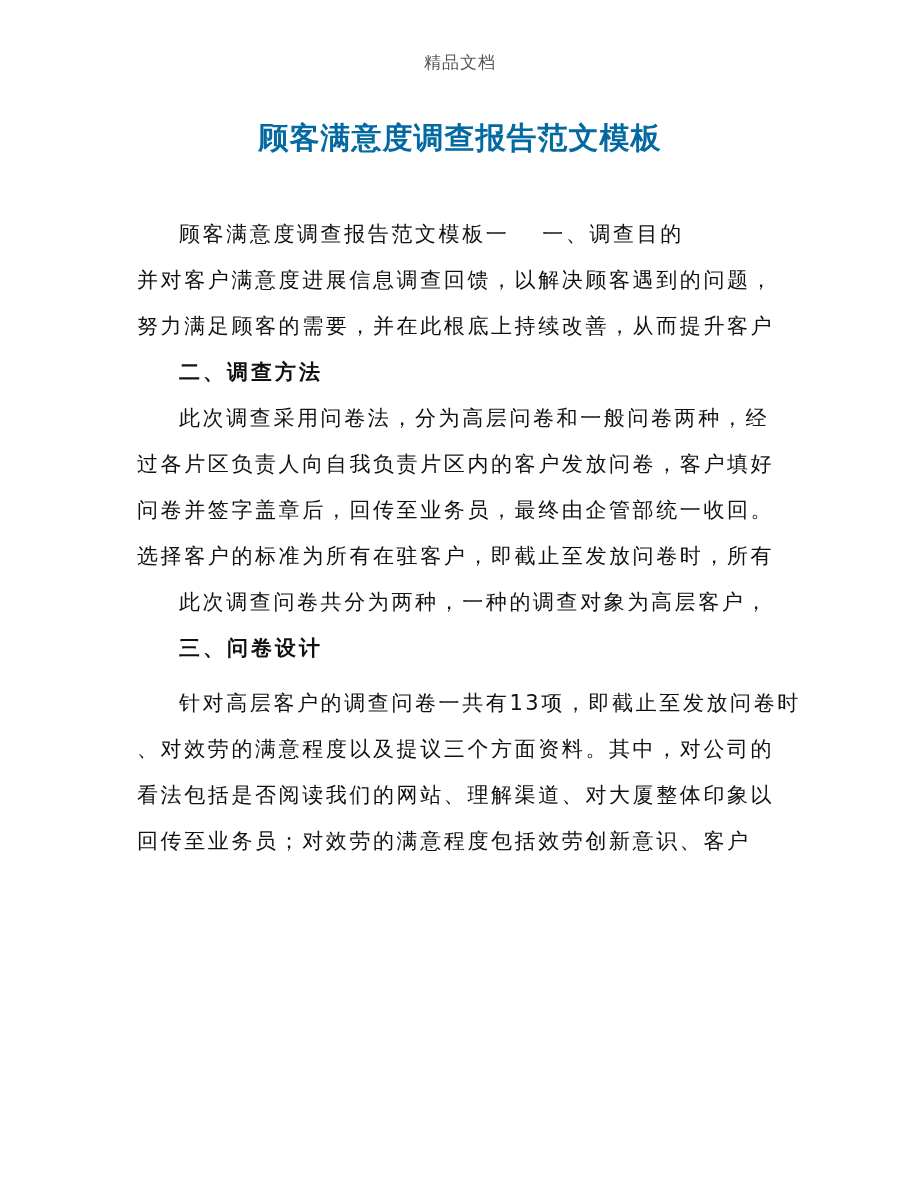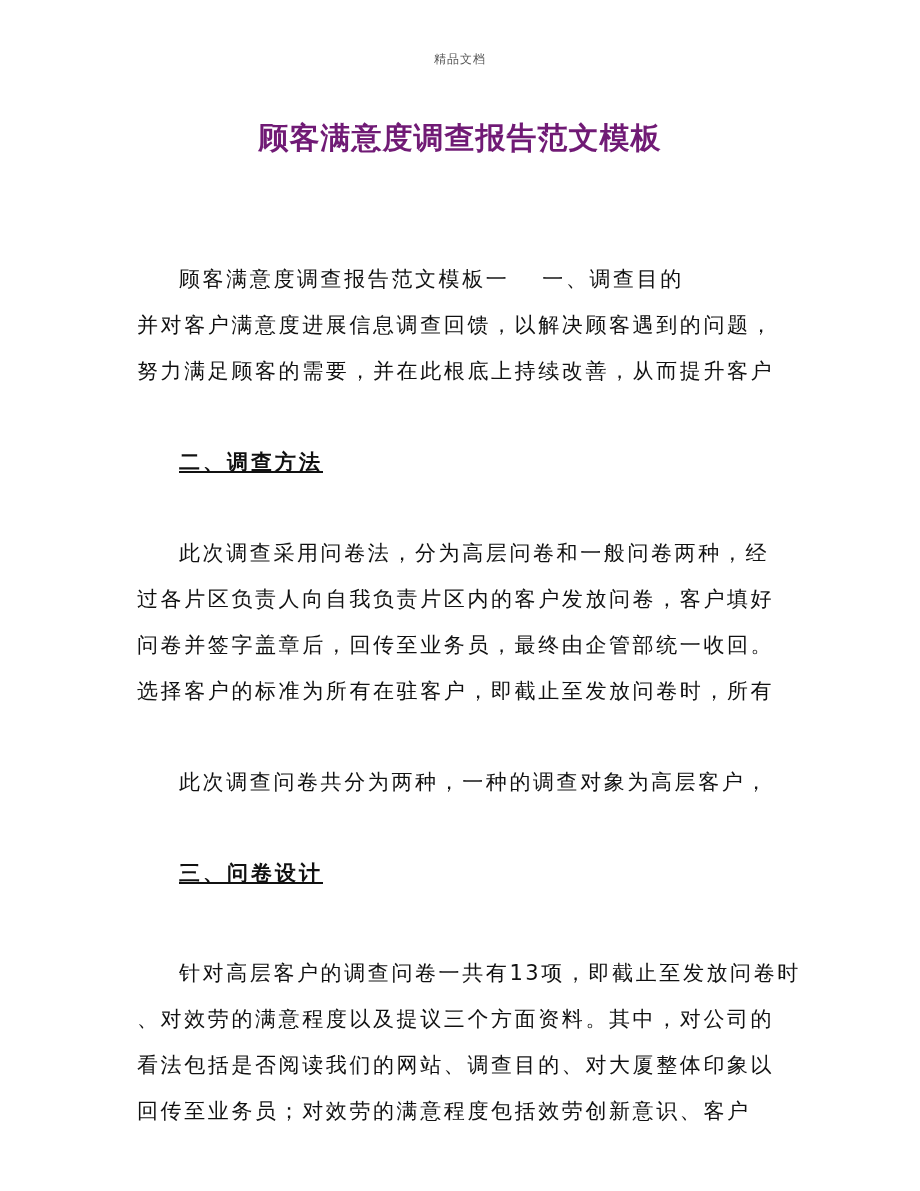--- a/index.html
+++ b/index.html
@@ -1,26 +1,26 @@
 <!DOCTYPE html>
 <html><head>
 <meta charset="utf-8">
 <style>
   html, body { margin: 0; padding: 0; background: #ffffff; }
   body { width: 920px; height: 1191px; position: relative; overflow: hidden;
          font-family: "DejaVu Sans", "Liberation Sans", sans-serif; color: #111; }
   .header { position: absolute; top: 51px; left: 0; width: 920px; text-align: center;
-            font-size: 12px; color: #555; letter-spacing: 1px; }
+            font-size: 17px; color: #555; letter-spacing: 1px; }
   .title { position: absolute; top: 118px; left: 0; width: 920px; text-align: center;
-           font-size: 30px; font-weight: bold; color: #701a75; letter-spacing: 1px; }
+           font-size: 30px; font-weight: bold; color: #0369a1; letter-spacing: 1px; }
   .body { position: absolute; top: 214px; left: 137px; width: 648px; }
   .line { height: 46px; line-height: 40px; font-size: 21px; white-space: nowrap;
           letter-spacing: 2.6px; }
-  .indent { padding-left: 42px; margin-top: 45px; }
-  .heading { font-weight: bold; letter-spacing: 3px; text-decoration: underline; }
+  .indent { padding-left: 42px; }
+  .heading { font-weight: bold; letter-spacing: 3px; }
   .gap { height: 9px; }
 </style>
 </head>
 <body>
 
 <div class="header">精品文档</div>
 
 <div class="title">顾客满意度调查报告范文模板</div>
 
 <div class="body">
@@ -30,15 +30,15 @@
   <div class="line indent heading">二、调查方法</div>
   <div class="line indent">此次调查采用问卷法，分为高层问卷和一般问卷两种，经</div>
   <div class="line">过各片区负责人向自我负责片区内的客户发放问卷，客户填好</div>
   <div class="line">问卷并签字盖章后，回传至业务员，最终由企管部统一收回。</div>
   <div class="line">选择客户的标准为所有在驻客户，即截止至发放问卷时，所有</div>
   <div class="line indent">此次调查问卷共分为两种，一种的调查对象为高层客户，</div>
   <div class="line indent heading">三、问卷设计</div>
   <div class="gap"></div>
   <div class="line indent">针对高层客户的调查问卷一共有13项，即截止至发放问卷时</div>
   <div class="line">、对效劳的满意程度以及提议三个方面资料。其中，对公司的</div>
-  <div class="line">看法包括是否阅读我们的网站、调查目的、对大厦整体印象以</div>
+  <div class="line">看法包括是否阅读我们的网站、理解渠道、对大厦整体印象以</div>
   <div class="line">回传至业务员；对效劳的满意程度包括效劳创新意识、客户</div>
 </div>
 
 </body></html>

